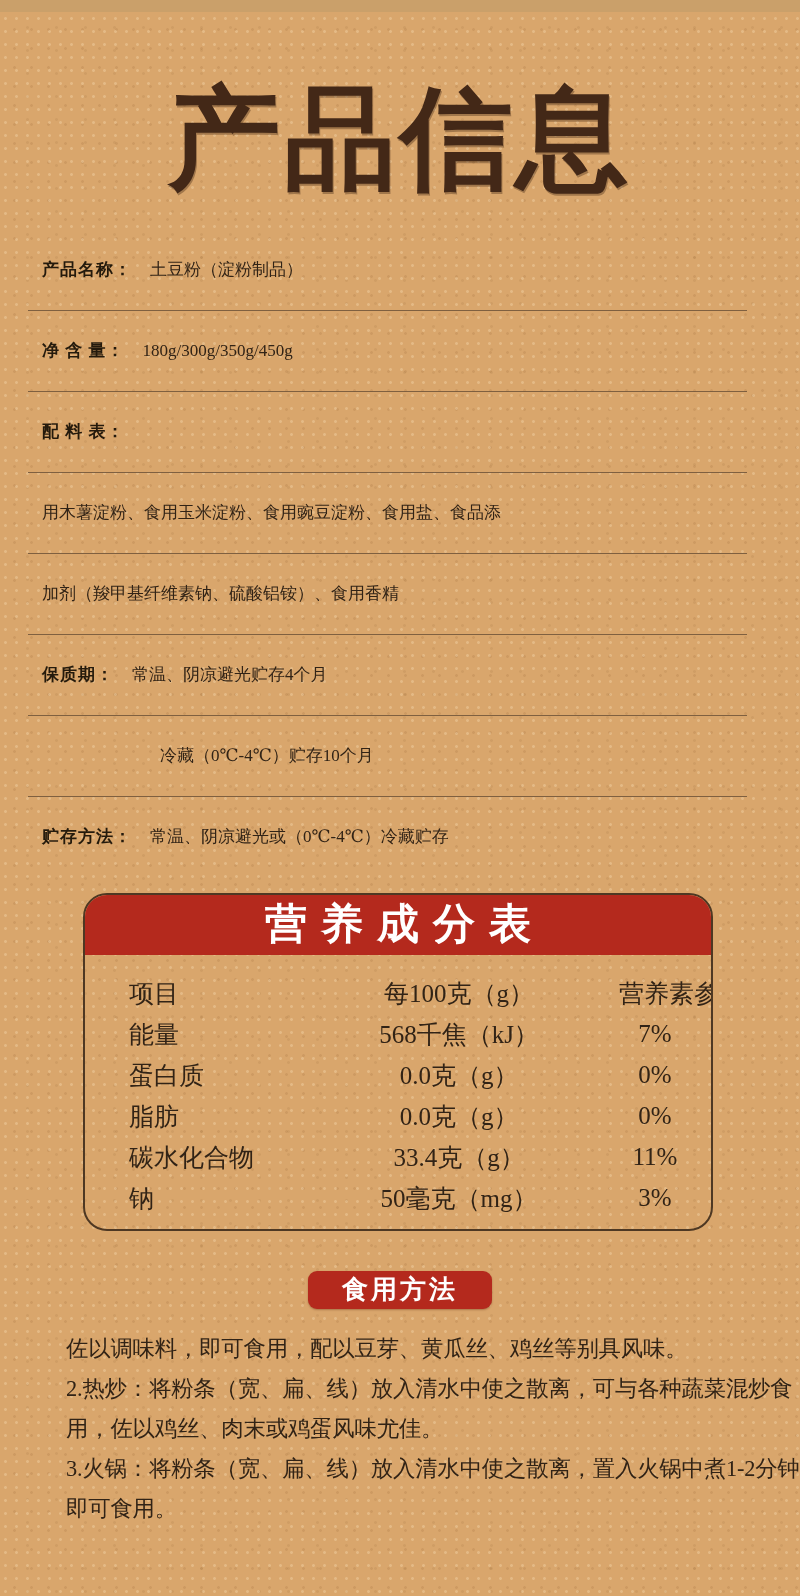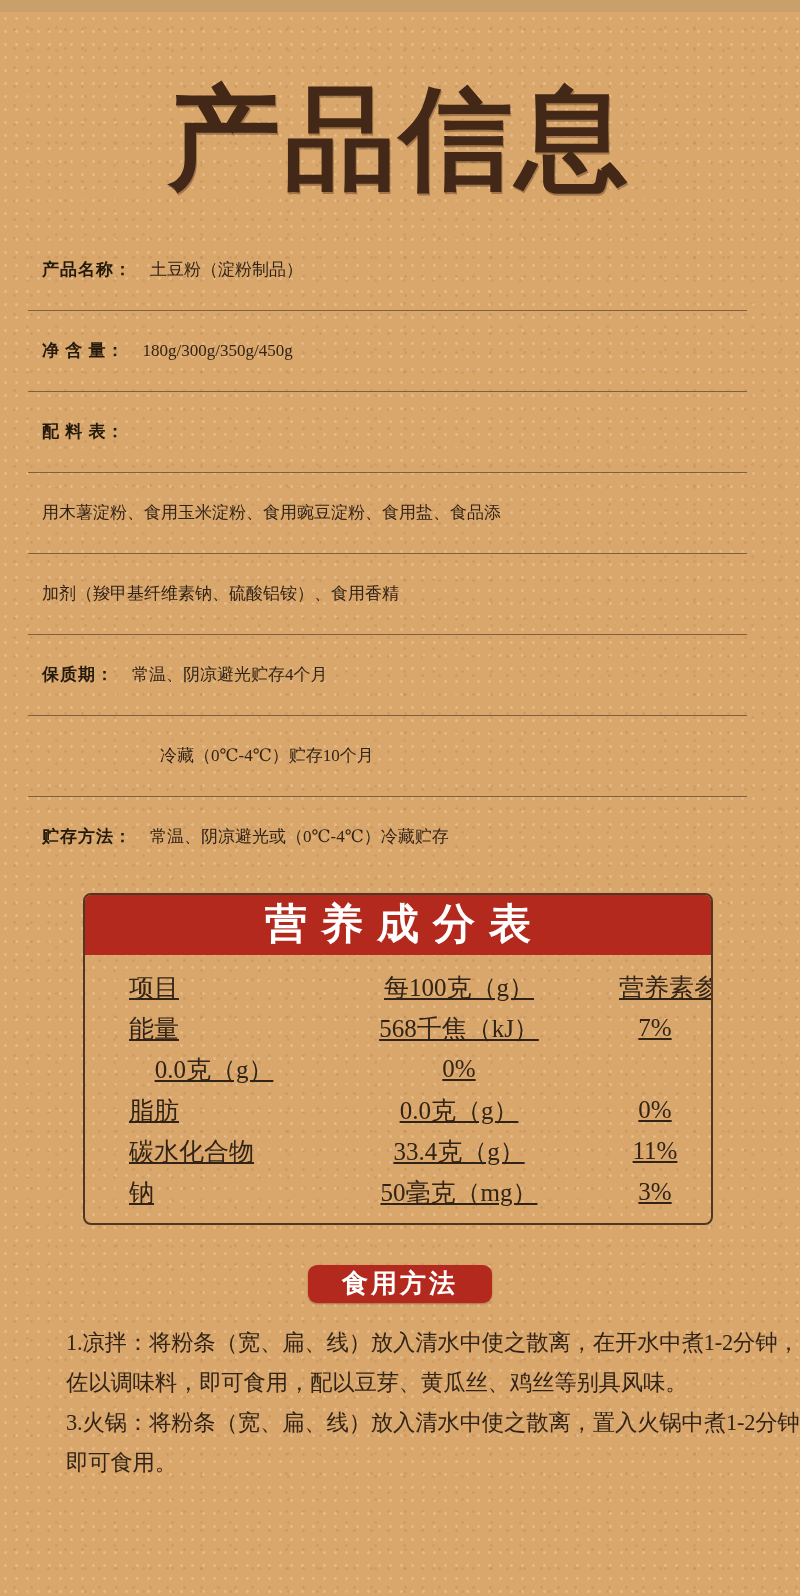--- a/index.html
+++ b/index.html
@@ -50,35 +50,35 @@
   .divider {
     height: 0;
     border-top: 1px solid var(--line, #6e5338);
     margin: 18px 53px 18px 28px;
     opacity: 0.85;
   }
   .nutrition {
     width: 630px;
     margin: 34px 0 0 83px;
     border: 2px solid var(--panel_border, #4e3823);
-    border-radius: 8px;
+    border-radius: 24px;
     overflow: hidden;
   }
   .nutrition-header {
     height: 60px;
     background: var(--red, #b4291d);
     color: #ffffff;
     font-weight: bold;
     font-size: 42px;
     letter-spacing: 14px;
     text-align: center;
     line-height: 58px;
     text-indent: 14px;
   }
-  .nutrition-body { padding: 12px 0 10px 0; text-decoration: underline; }
+  .nutrition-body { padding: 18px 0 10px 0; }
   .nrow {
     height: 41px;
     display: grid;
     grid-template-columns: 170px 320px 1fr;
     align-items: center;
     padding: 0 20px 0 44px;
     font-size: 25px;
     white-space: nowrap;
   }
   .nrow .c1 { text-align: left; }
@@ -170,20 +170,21 @@
         <span class="c1">项目</span>
         <span class="c2">每100克（g）</span>
         <span class="c3">营养素参考值%或NRV%</span>
       </div>
       <div class="nrow">
         <span class="c1">能量</span>
         <span class="c2">568千焦（kJ）</span>
         <span class="c3">7%</span>
       </div>
       <div class="nrow">
+        <span class="c1">蛋白质</span>
         <span class="c2">0.0克（g）</span>
         <span class="c3">0%</span>
       </div>
       <div class="nrow">
         <span class="c1">脂肪</span>
         <span class="c2">0.0克（g）</span>
         <span class="c3">0%</span>
       </div>
       <div class="nrow">
         <span class="c1">碳水化合物</span>
@@ -194,19 +195,20 @@
         <span class="c1">钠</span>
         <span class="c2">50毫克（mg）</span>
         <span class="c3">3%</span>
       </div>
     </div>
   </div>
 
   <div class="badge">食用方法</div>
 
   <div class="instructions">
-    <div class="iline">1.凉拌：将粉条（宽、扁、线）放入清水中使之散离，在开水中煮1-2分钟，</div>
     <div class="iline">佐以调味料，即可食用，配以豆芽、黄瓜丝、鸡丝等别具风味。</div>
+    <div class="iline">2.热炒：将粉条（宽、扁、线）放入清水中使之散离，可与各种蔬菜混炒食</div>
+    <div class="iline">用，佐以鸡丝、肉末或鸡蛋风味尤佳。</div>
     <div class="iline">3.火锅：将粉条（宽、扁、线）放入清水中使之散离，置入火锅中煮1-2分钟，</div>
     <div class="iline">即可食用。</div>
   </div>
 
 </div>
 
 </body></html>

